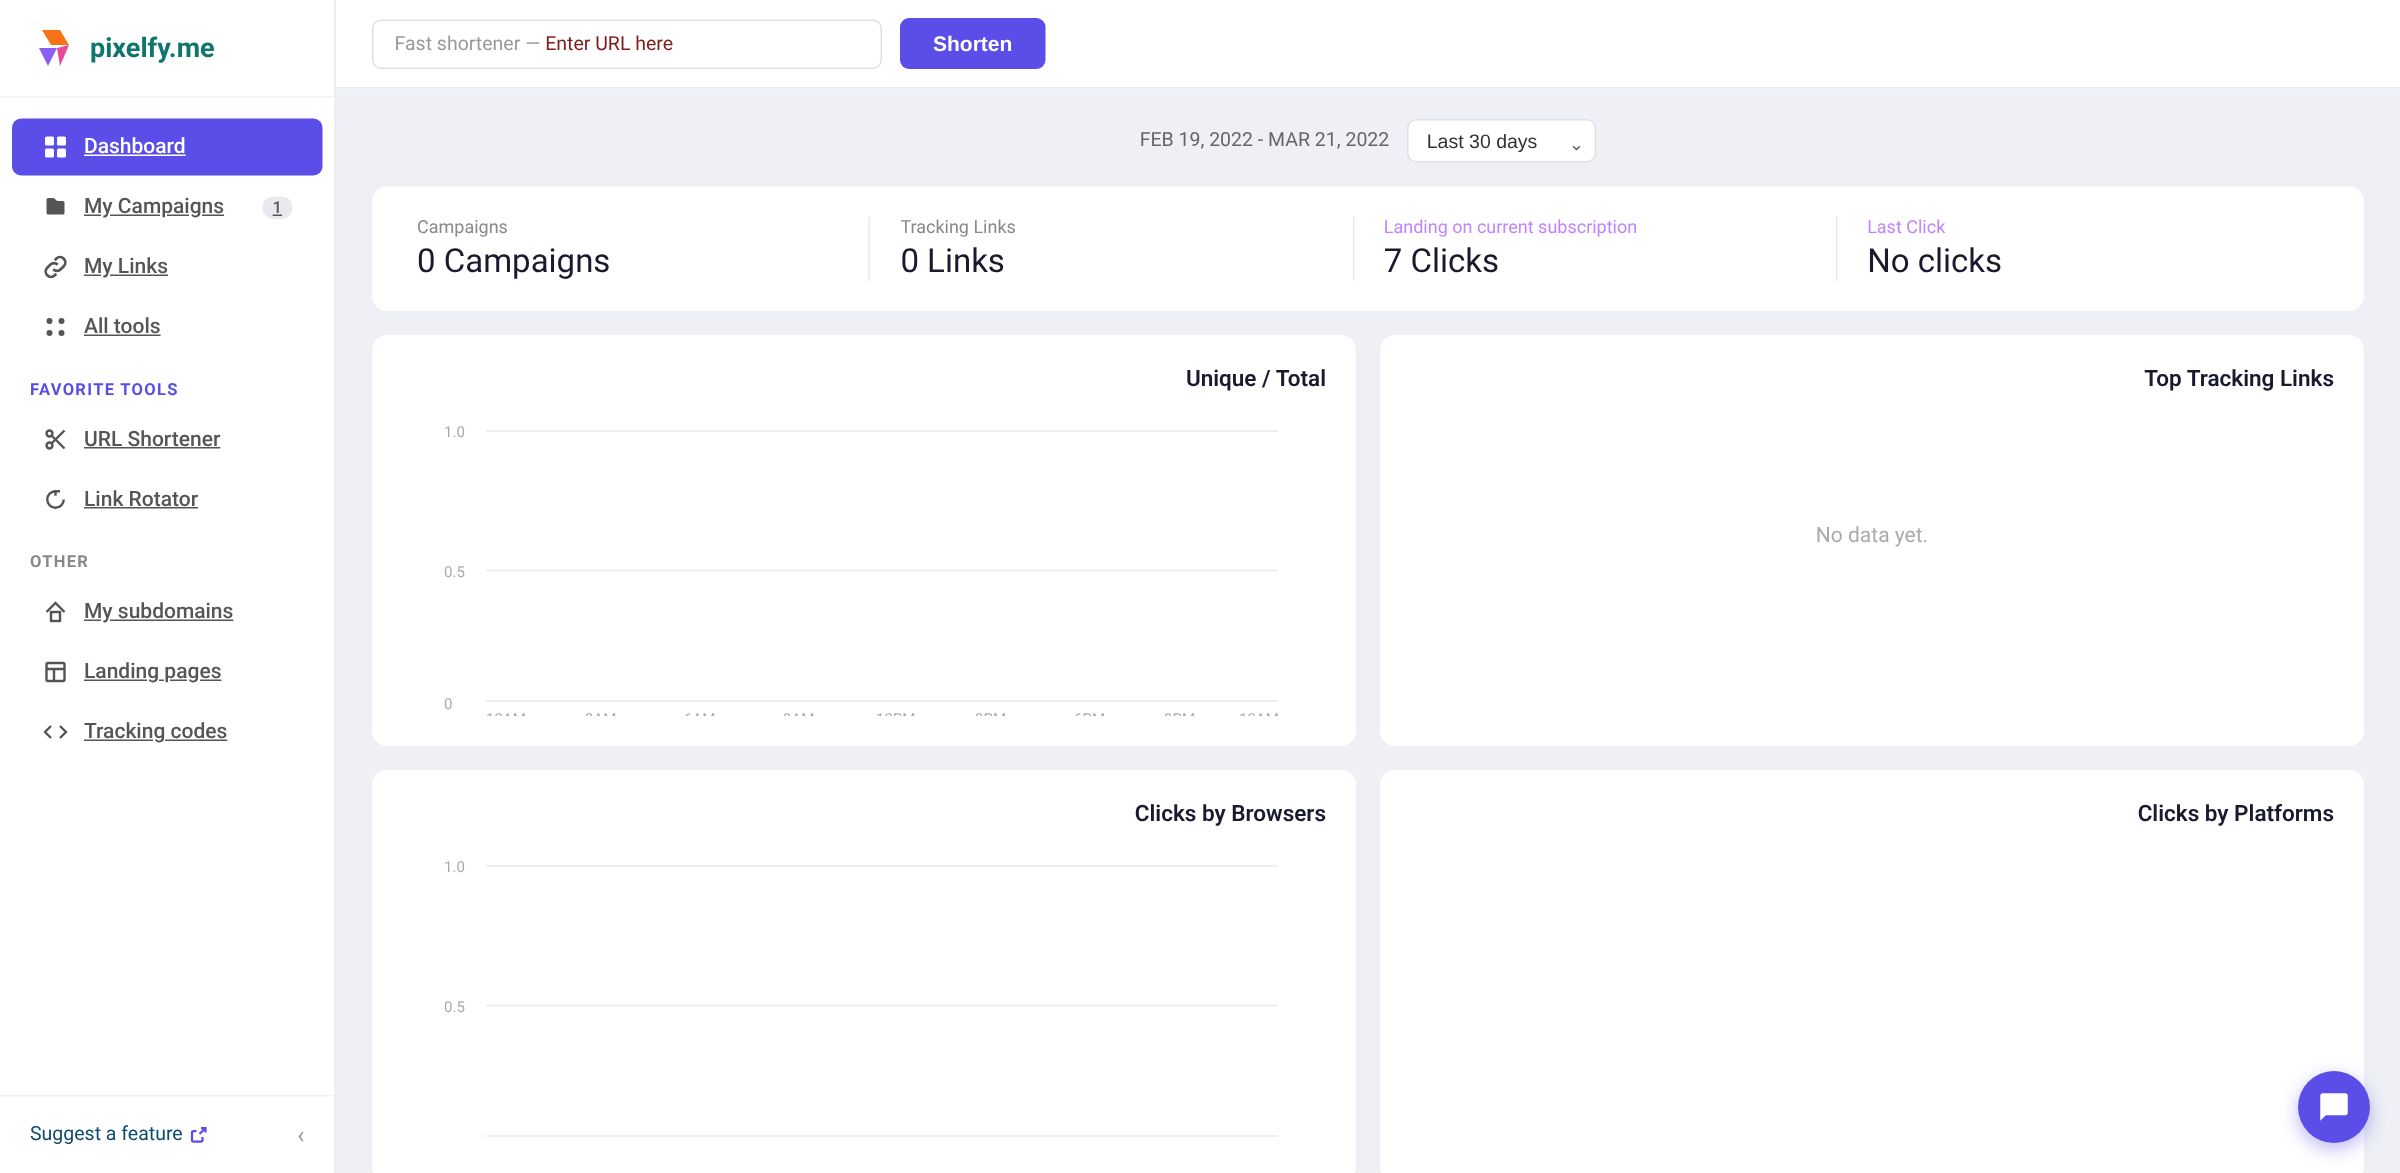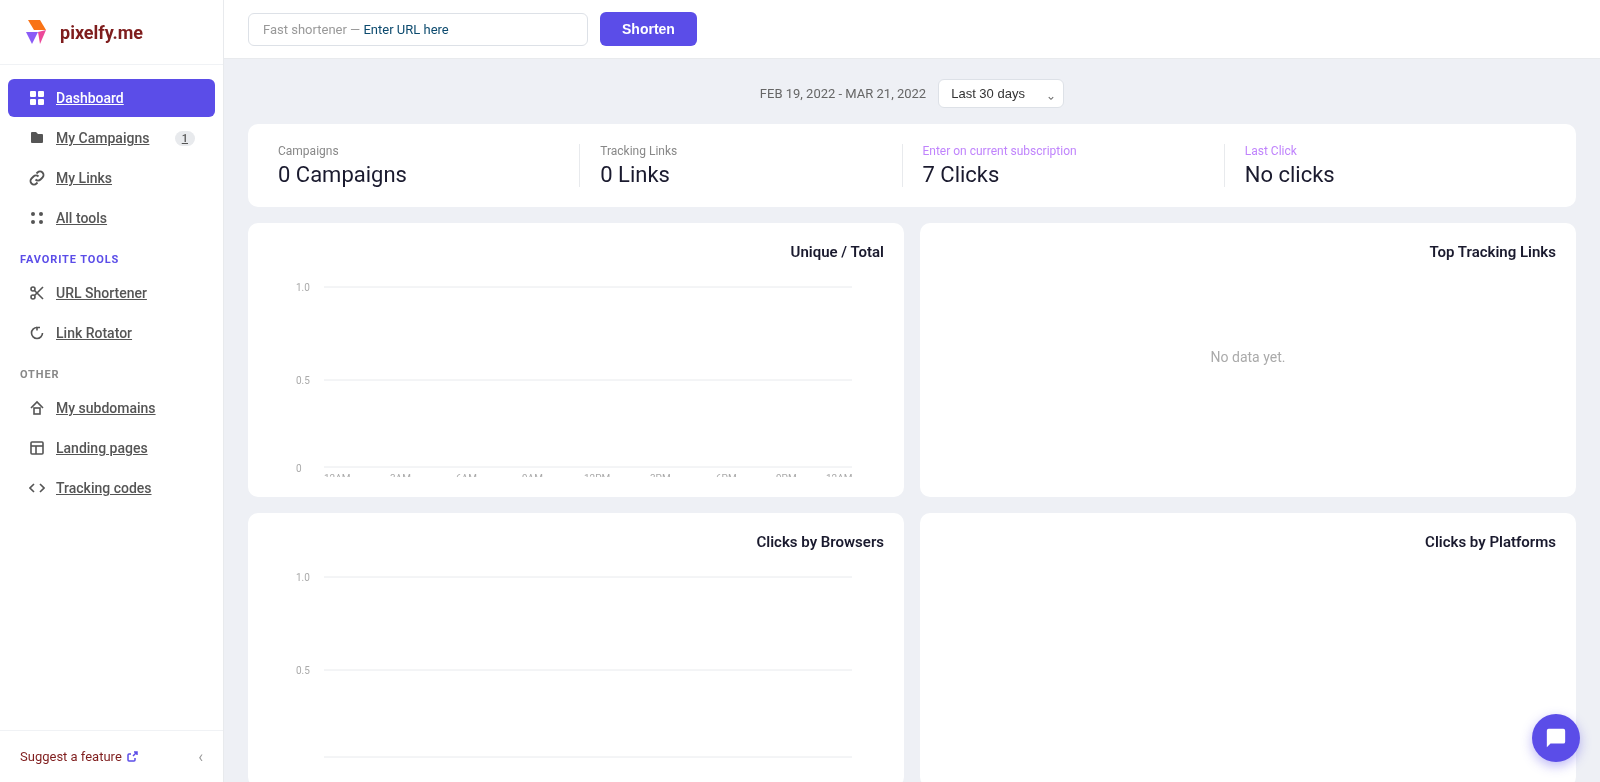--- a/index.html
+++ b/index.html
@@ -23,21 +23,21 @@
       gap: 8px;
       border-bottom: 1px solid #f0f2f5;
     }
     .logo-icon {
       width: 32px;
       height: 32px;
     }
     .logo-text {
       font-size: 18px;
       font-weight: 700;
-      color: #7f1d1d;
+      color: #0f766e;
     }
     .sidebar-nav {
       flex: 1;
       overflow-y: auto;
       padding: 12px 0;
     }
     .nav-item {
       display: flex;
       align-items: center;
       padding: 10px 20px;
@@ -82,21 +82,21 @@
     }
     .sidebar-bottom {
       padding: 16px 20px;
       border-top: 1px solid #f0f2f5;
       display: flex;
       align-items: center;
       justify-content: space-between;
     }
     .suggest-link {
       font-size: 13px;
-      color: #7f1d1d;
+      color: #0c4a6e;
       cursor: pointer;
       display: flex;
       align-items: center;
       gap: 4px;
     }
     .collapse-btn {
       cursor: pointer;
       color: #999;
       font-size: 16px;
     }
@@ -126,21 +126,21 @@
       background: #fff;
       padding: 8px 14px;
       width: 340px;
     }
     .url-input-label {
       font-size: 13px;
       color: #999;
       white-space: nowrap;
     }
     .url-input-label span {
-      color: #0c4a6e;
+      color: #7f1d1d;
       font-weight: 400;
     }
     .shorten-btn {
       background: #5b4de8;
       color: #fff;
       border: none;
       border-radius: 6px;
       padding: 9px 22px;
       font-size: 14px;
       font-weight: 600;
@@ -436,21 +436,21 @@
     <div class="stats-row">
       <div class="stat-item">
         <div class="stat-label">Campaigns</div>
         <div class="stat-value">0 Campaigns</div>
       </div>
       <div class="stat-item">
         <div class="stat-label">Tracking Links</div>
         <div class="stat-value">0 Links</div>
       </div>
       <div class="stat-item">
-        <div class="stat-label">Enter on current subscription</div>
+        <div class="stat-label">Landing on current subscription</div>
         <div class="stat-value">7 Clicks</div>
       </div>
       <div class="stat-item">
         <div class="stat-label">Last Click</div>
         <div class="stat-value">No clicks</div>
       </div>
     </div>
 
     <div class="charts-grid">
 

